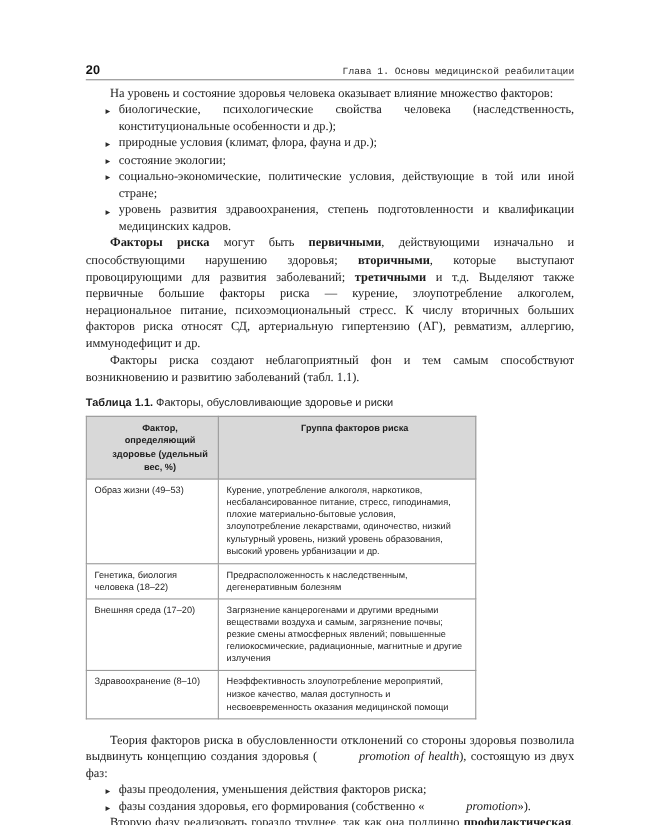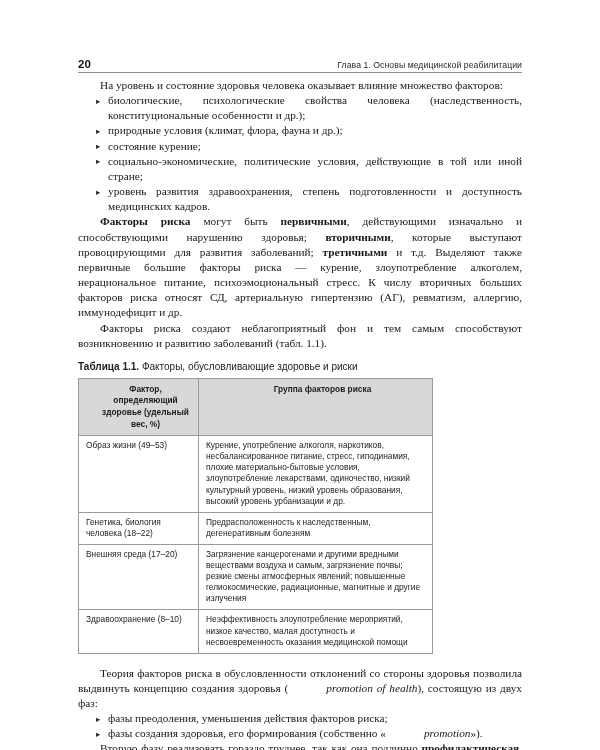--- a/index.html
+++ b/index.html
@@ -38,21 +38,21 @@
     padding-bottom: 2px;
   }
   .runhead .folio {
     font-family: "Liberation Sans", "DejaVu Sans", sans-serif;
     font-weight: bold;
     font-size: 11.5px;
     color: #111;
     letter-spacing: 0.2px;
   }
   .runhead .chapter {
-    font-family: Liberation Sans, sans-serif;
+    font-family: Liberation Mono, monospace;
     font-size: 8.7px;
     color: #2a2a2a;
     letter-spacing: 0.05px;
   }
 
   
   .column {
     position: absolute;
     left: 78px;
     top: 78px;
@@ -153,29 +153,29 @@
       <li>
         <span class="tri">▸</span>
         <span>биологические, психологические свойства человека (наследственность, конституциональные особенности и др.);</span>
       </li>
       <li>
         <span class="tri">▸</span>
         <span>природные условия (климат, флора, фауна и др.);</span>
       </li>
       <li>
         <span class="tri">▸</span>
-        <span>состояние курение;</span>
+        <span>состояние экологии;</span>
       </li>
       <li>
         <span class="tri">▸</span>
         <span>социально-экономические, политические условия, действующие в той или иной стране;</span>
       </li>
       <li>
         <span class="tri">▸</span>
-        <span>уровень развития здравоохранения, степень подготовленности и доступность медицинских кадров.</span>
+        <span>уровень развития здравоохранения, степень подготовленности и квалификации медицинских кадров.</span>
       </li>
     </ul>
 
     <p class="body"><b>Факторы риска</b><span> могут быть </span><b>первичными</b><span>, действующими изначально и способствующими нарушению здоровья; </span><b>вторичными</b><span>, которые выступают провоцирующими для развития заболеваний; </span><b>третичными</b><span> и т.д. Выделяют также первичные большие факторы риска — курение, злоупотребление алкоголем, нерациональное питание, психоэмоциональный стресс. К числу вторичных больших факторов риска относят СД, артериальную гипертензию (АГ), ревматизм, аллергию, иммунодефицит и др.</span></p>
 
     <p class="body">Факторы риска создают неблагоприятный фон и тем самым способствуют возникновению и развитию заболеваний (табл. 1.1).</p>
 
     <div style="height:9px"></div>
 
     <p class="tbl-caption"><b>Таблица 1.1.</b><span> Факторы, обусловливающие здоровье и риски</span></p>

